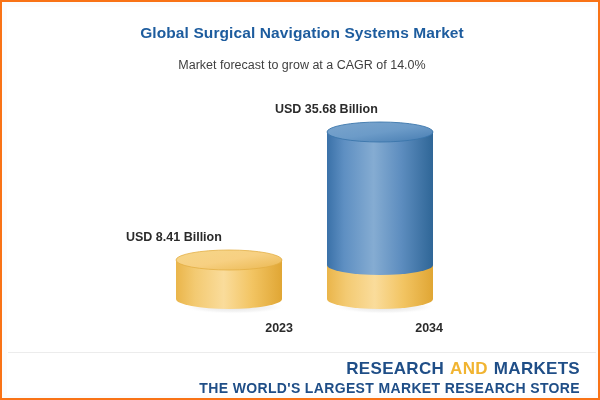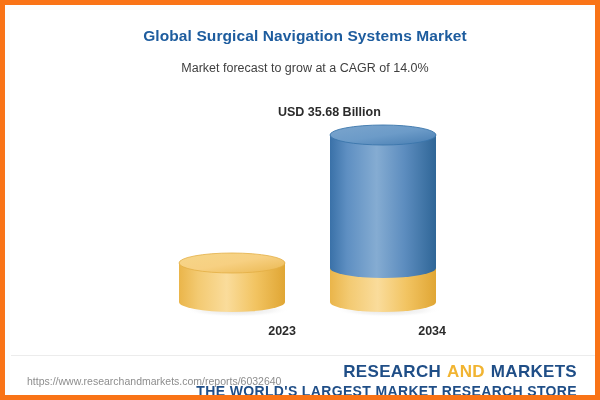--- a/index.html
+++ b/index.html
@@ -12,21 +12,21 @@
     font-family: "Liberation Sans", sans-serif;
     -webkit-font-smoothing: antialiased;
   }
 
   #canvas {
     position: relative;
     width: 600px;
     height: 400px;
     overflow: hidden;
     box-sizing: border-box;
-    border: 5px solid #f97316;
+    border: 2px solid #f97316;
     background: #fcfcfc;
   }
 
   
   .panel {
     position: absolute;
     left: 5px;
     top: 5px;
     width: 588px;
     height: 388px;
@@ -203,26 +203,26 @@
       <path d="M4,179 A53,10 0 0 0 110,179 A53,10 0 0 1 4,179 Z" fill="#d9a23b" opacity="0.35"></path>
 
       <path d="M4,12 L4,145 A53,10 0 0 0 110,145 L110,12 Z" fill="url(#blueBody)"></path>
 
       <path d="M4,145 A53,10 0 0 0 110,145 A53,10 0 0 1 4,145 Z" fill="#2f6697" opacity="0.28"></path>
 
       <ellipse cx="57" cy="12" rx="53" ry="10" fill="url(#blueTop)" stroke="#3b76ab" stroke-width="0.9"></ellipse>
     </svg>
   </div>
 
+  <div class="data-label" id="label-2023">USD 8.41 Billion</div>
   <div class="data-label" id="label-2034">USD 35.68 Billion</div>
 
   <div class="cat-label" id="cat-2023">2023</div>
   <div class="cat-label" id="cat-2034">2034</div>
 
   <div class="divider"></div>
 
-  <div class="footer-url">https://www.researchandmarkets.com/reports/6032640</div>
 
   <div class="logo">
     <div class="logo-main"><span style="margin-right: 6px;">RESEARCH</span><span class="and" style="margin-right: 6px;">AND</span><span>MARKETS</span></div>
     <div class="logo-tag">THE WORLD'S LARGEST MARKET RESEARCH STORE</div>
   </div>
 </div>
 
 </body></html>

